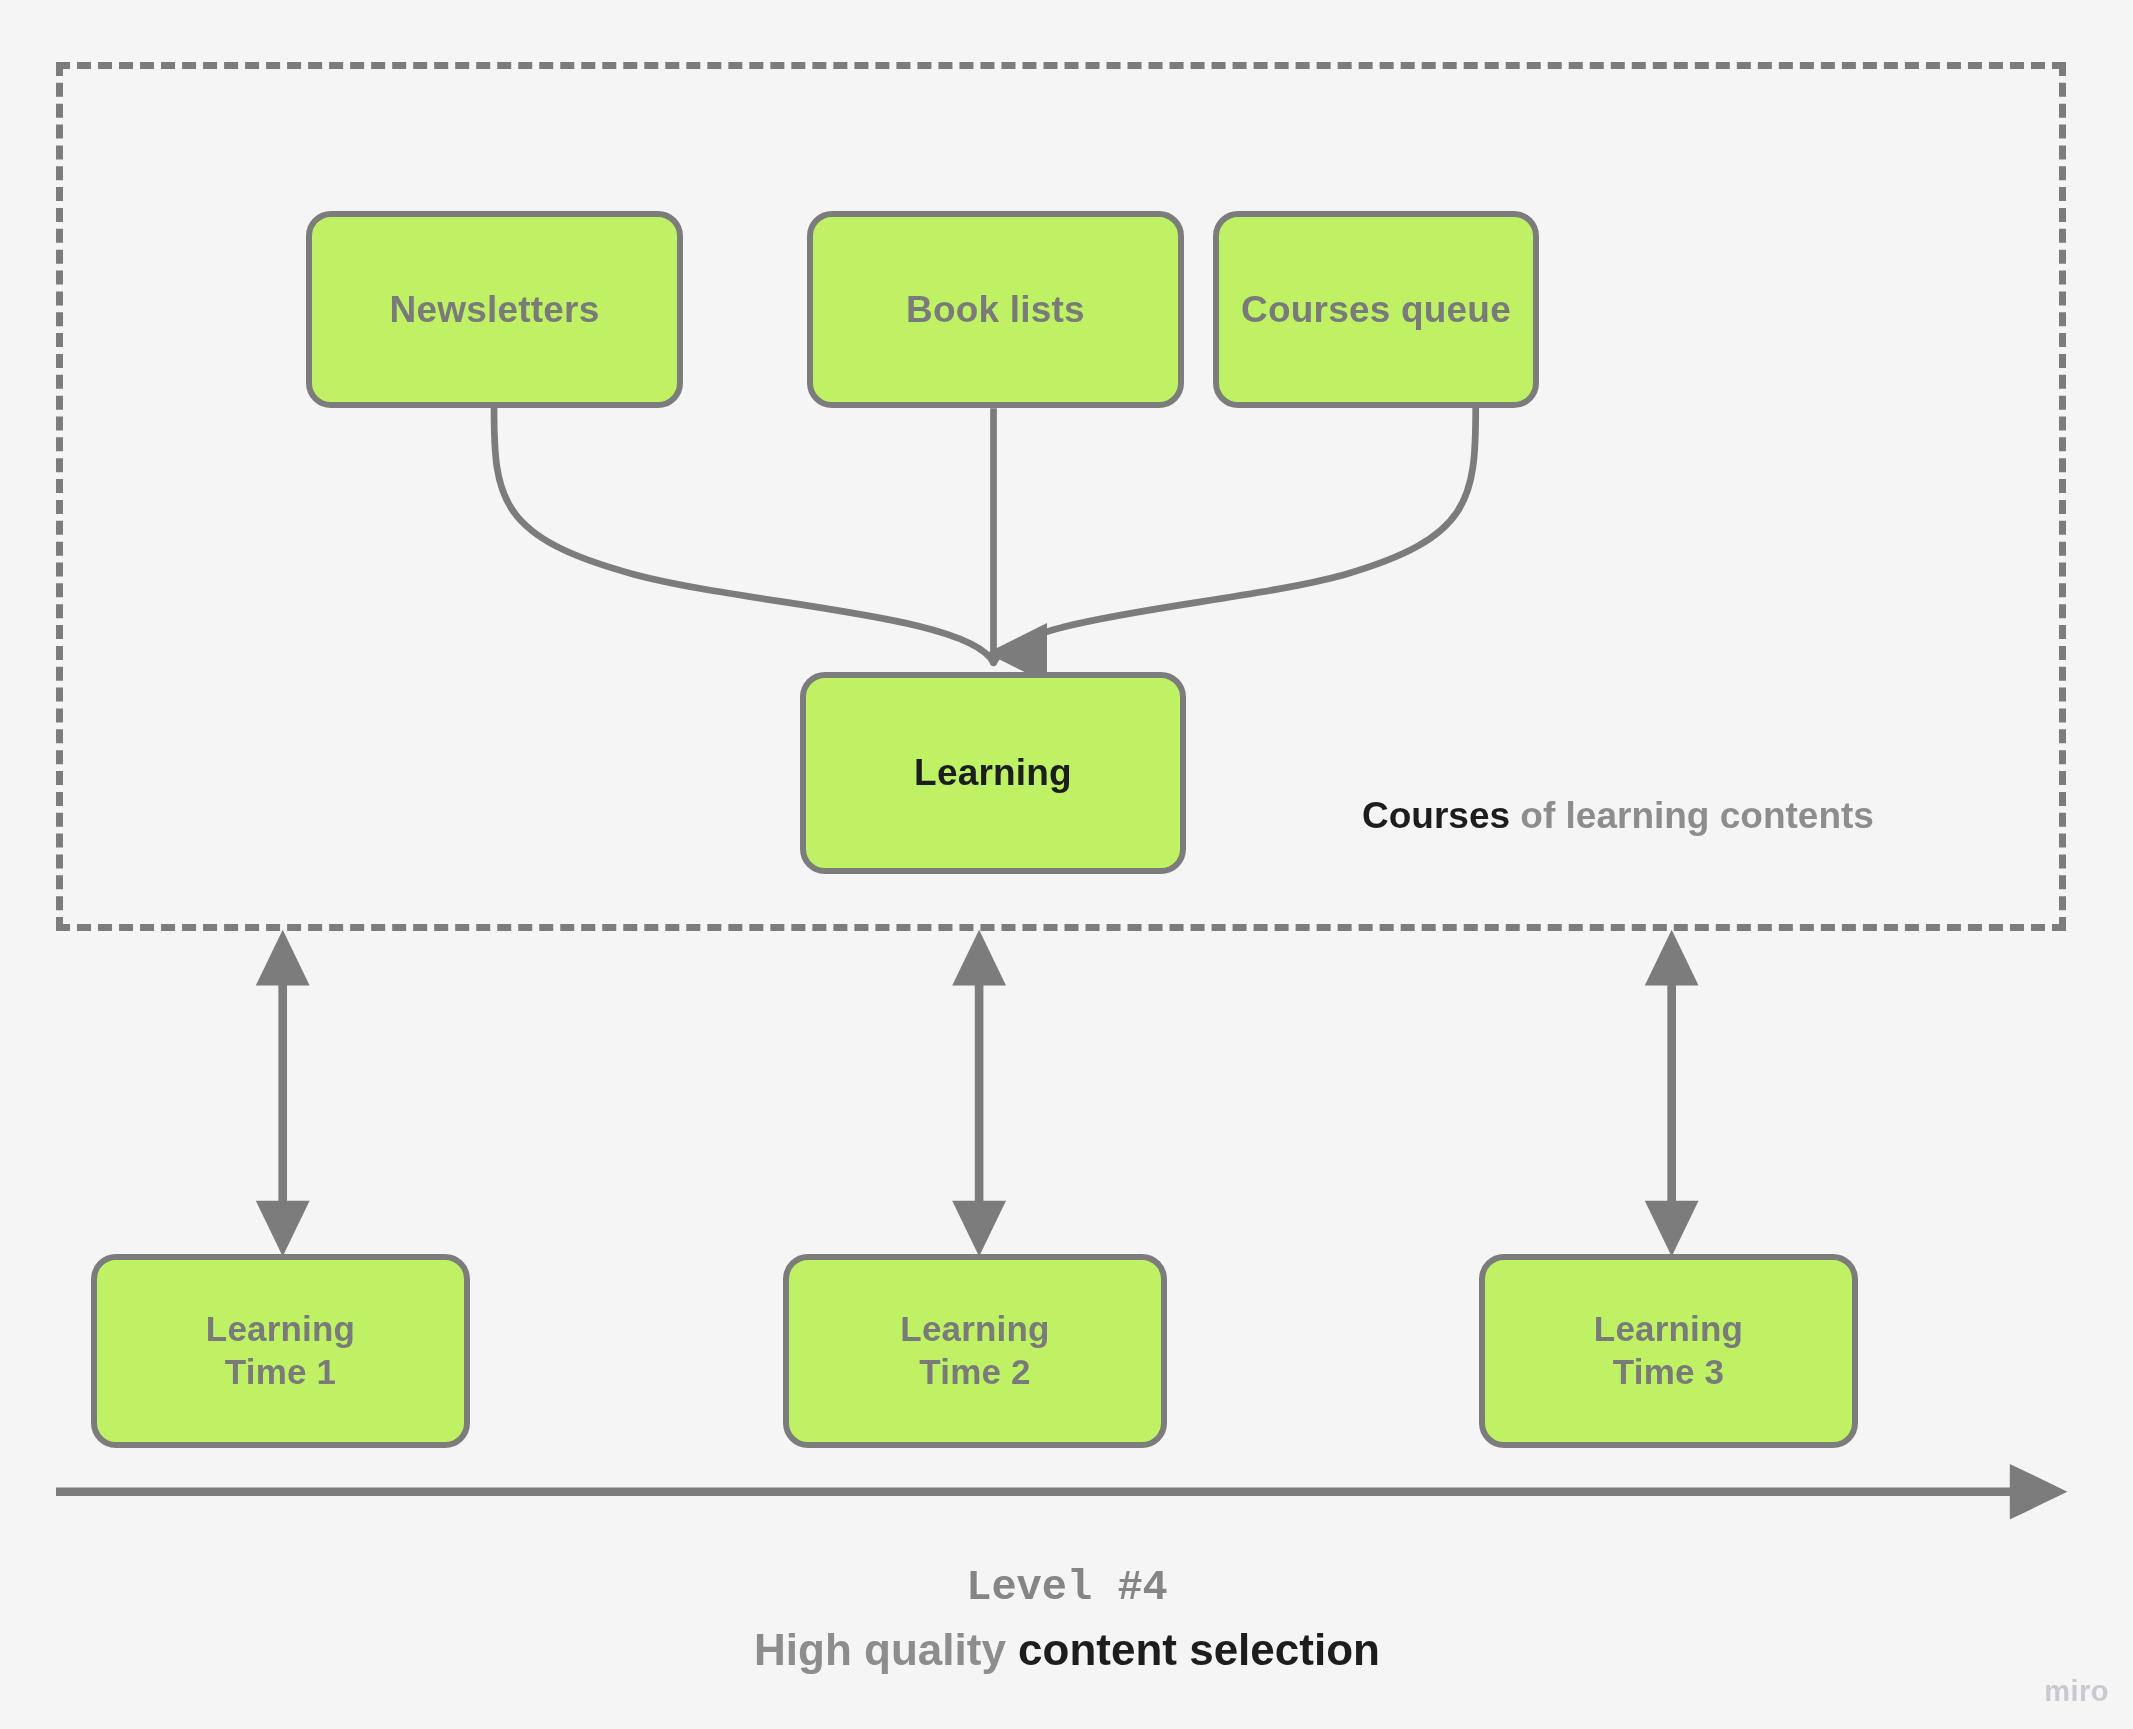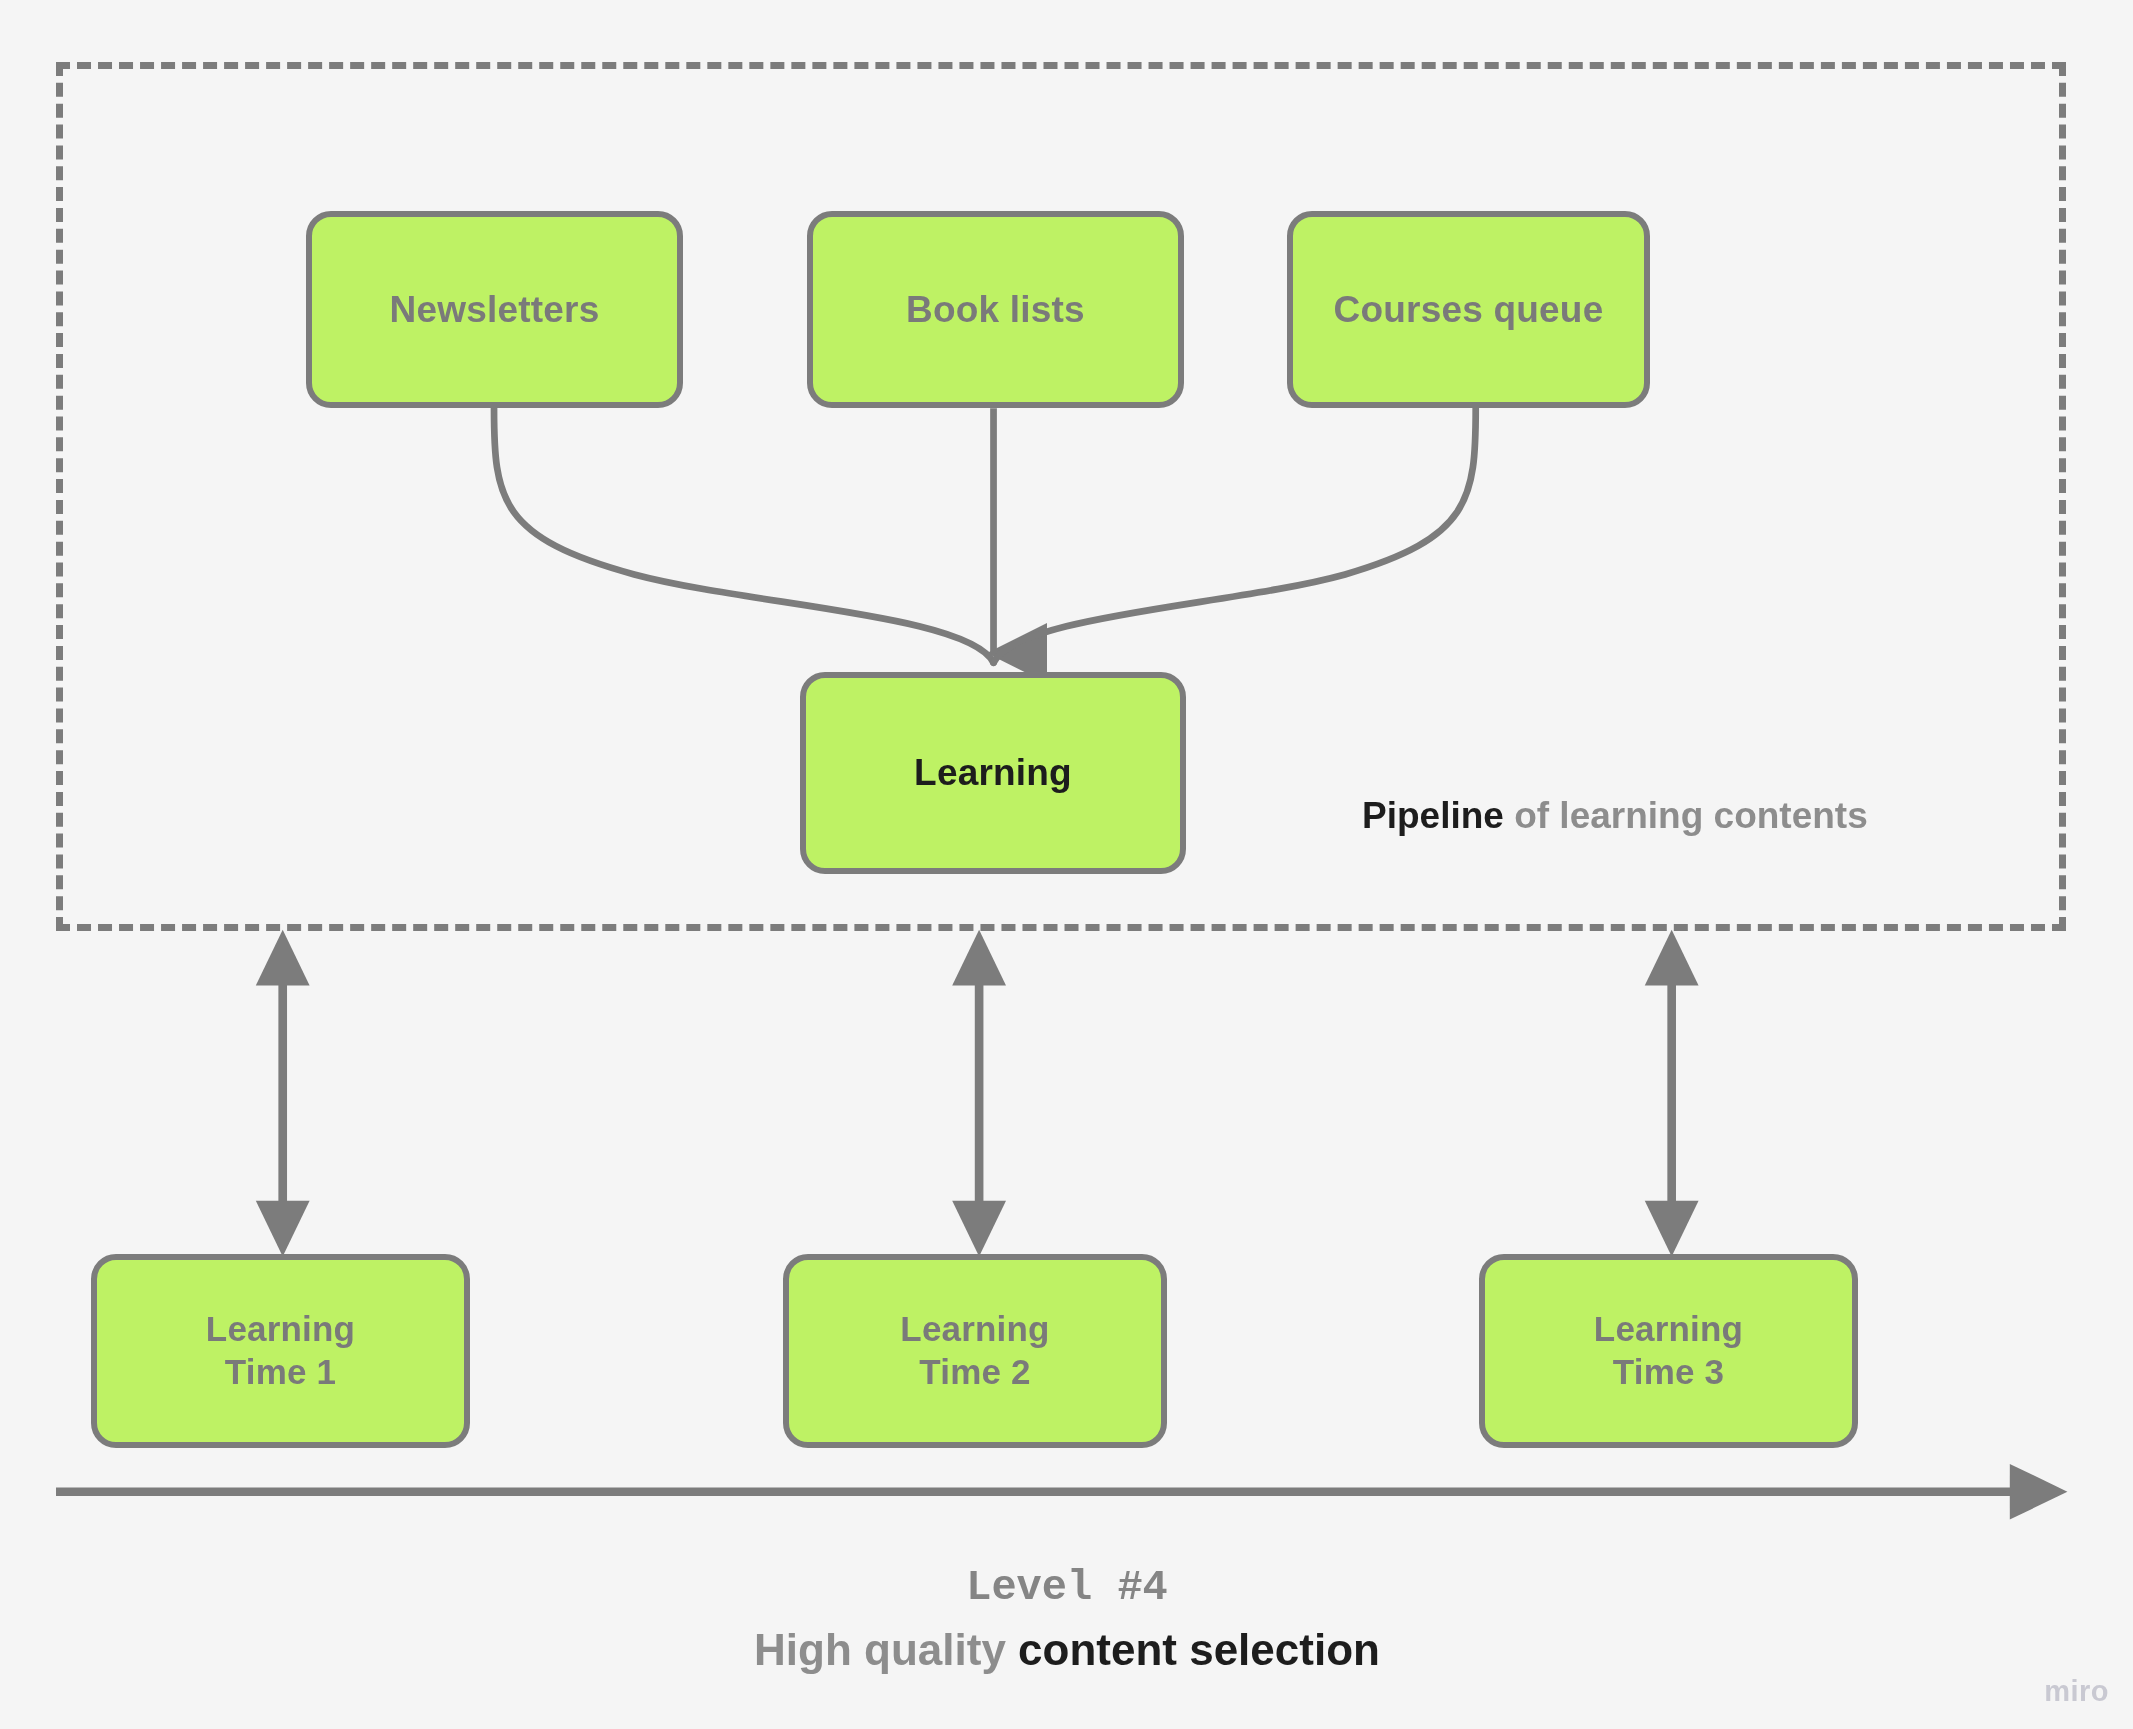--- a/index.html
+++ b/index.html
@@ -38,21 +38,21 @@
   }
   .node .node-label{display:block;line-height:1.22;}
 
   .node-source{font-size:37px;}
   .node-storage{font-size:37px;color:#1d1d1d;}
   .node-time{font-size:35px;}
 
   
   #node-newsletters{left:306px;top:211px;width:377px;height:197px;}
   #node-booklists  {left:807px;top:211px;width:377px;height:197px;}
-  #node-courses    {left:1287px;top:211px;width:363px;height:197px;}
+  #node-courses    {left:1213px;top:211px;width:326px;height:197px;}
   #node-storage    {left:800px;top:672px;width:386px;height:202px;}
   #node-lt1        {left:91px; top:1254px;width:379px;height:194px;}
   #node-lt2        {left:783px;top:1254px;width:384px;height:194px;}
   #node-lt3        {left:1479px;top:1254px;width:379px;height:194px;}
 
   
   .pipeline-caption{
     position:absolute;
     left:1362px;top:795px;
     font-size:37px;font-weight:bold;
@@ -141,21 +141,21 @@
 
   <div class="node node-source" id="node-courses">
     <span class="node-label">Courses queue</span>
   </div>
 
   <div class="node node-storage" id="node-storage">
     <span class="node-label">Learning</span>
   </div>
 
   <div class="pipeline-caption">
-    <span class="strong">Pipeline</span><span class="muted"> of learning contents</span>
+    <span class="strong">Courses</span><span class="muted"> of learning contents</span>
   </div>
 
   <div class="node node-time" id="node-lt1">
     <span>
       <span class="node-label">Learning</span>
       <span class="node-label">Time 1</span>
     </span>
   </div>
 
   <div class="node node-time" id="node-lt2">

